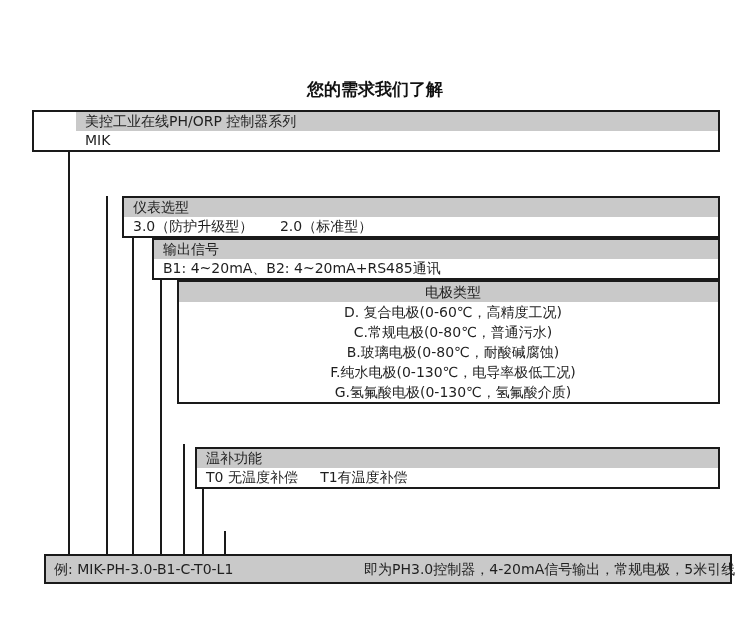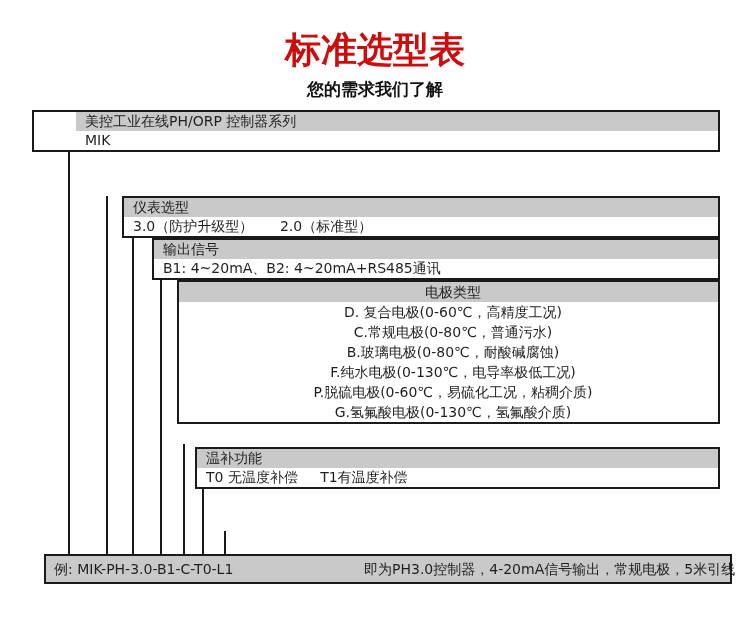--- a/index.html
+++ b/index.html
@@ -27,21 +27,20 @@
            border:2px solid #1a1a1a;box-sizing:border-box;background:#c9c9c9;
            font-size:14px;line-height:26px;white-space:pre;}
   .ex-model{position:absolute;left:8px;top:0;}
   .ex-desc{position:absolute;left:318px;top:0;}
 </style>
 </head>
 <body>
 
 <div class="page">
 
-  <div class="title">标准选型表</div>
   <div class="subtitle">您的需求我们了解</div>
 
   <div class="box b0">
     <div class="hdr">美控工业在线PH/ORP 控制器系列</div>
     <div class="row">MIK</div>
   </div>
 
 
   <div class="box b2">
     <div class="hdr">仪表选型</div>
@@ -52,21 +51,20 @@
     <div class="hdr">输出信号</div>
     <div class="row">B1: 4~20mA、B2: 4~20mA+RS485通讯</div>
   </div>
 
   <div class="box b4">
     <div class="hdr">电极类型</div>
     <div class="row">D. 复合电极(0-60℃，高精度工况)</div>
     <div class="row">C.常规电极(0-80℃，普通污水)</div>
     <div class="row">B.玻璃电极(0-80℃，耐酸碱腐蚀)</div>
     <div class="row">F.纯水电极(0-130℃，电导率极低工况)</div>
-    <div class="row">P.脱硫电极(0-60℃，易硫化工况，粘稠介质)</div>
     <div class="row">G.氢氟酸电极(0-130℃，氢氟酸介质)</div>
   </div>
 
   <div class="box b5">
     <div class="hdr">温补功能</div>
     <div class="row">T0 无温度补偿     T1有温度补偿</div>
   </div>
 
 
   <i class="cl" style="left:68px;top:152px;height:402px"></i>

